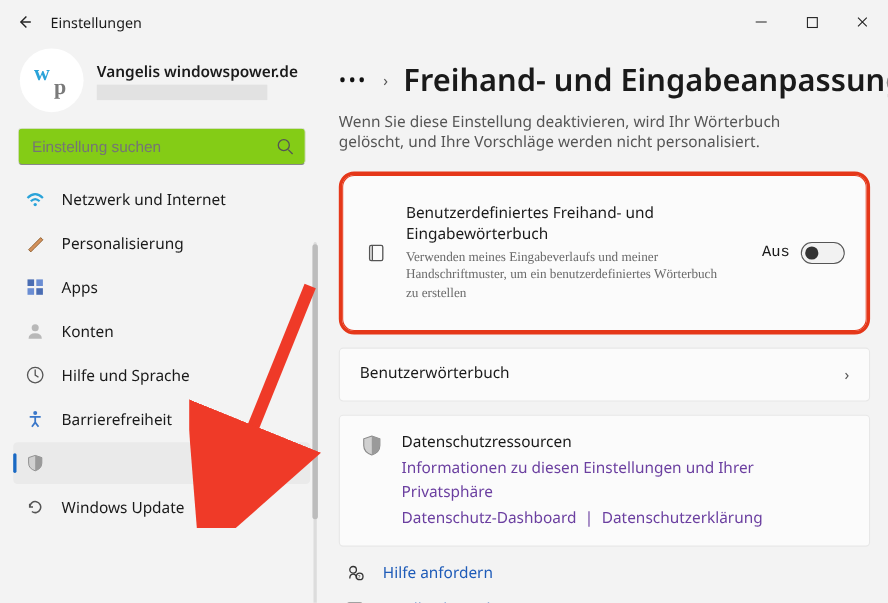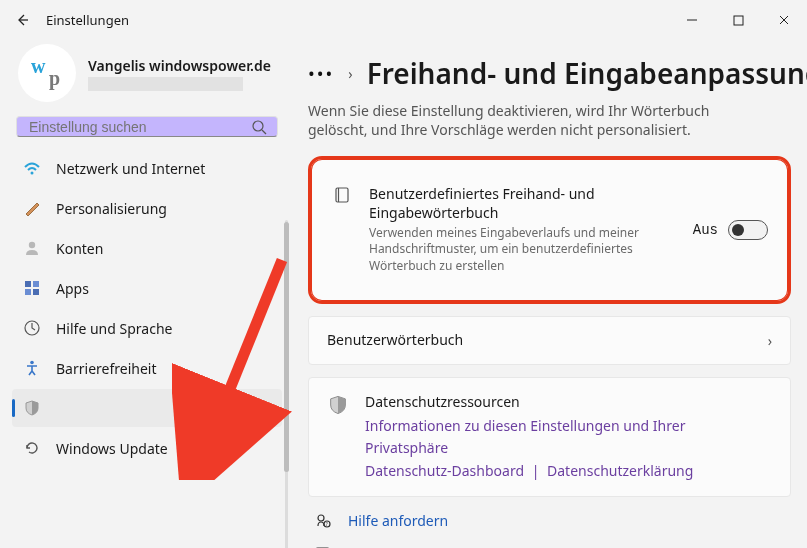--- a/index.html
+++ b/index.html
@@ -39,22 +39,22 @@
   .profile { display:flex; align-items:center; gap:12px; margin-bottom:14px; padding-left:6px;}
   .avatar {
     width:58px;height:58px;border-radius:50%;background:#fff;
     display:flex;align-items:center;justify-content:center;
   }
   .profile-text { display:flex;flex-direction:column;gap:2px; }
   .profile-name { font-weight:600; font-size:14px; }
   .profile-sub { width:155px; height:14px; background:#e2e2e2; }
   .search-row {
     display:flex;align-items:center;
-    background:#c4b5fd;border:1px solid #e0e0e0;border-bottom:1.5px solid #888;
-    border-radius:4px;height:21px;padding:0 10px;margin:4px 4px 12px 4px;
+    background:#84cc16;border:1px solid #e0e0e0;border-bottom:1.5px solid #888;
+    border-radius:4px;height:34px;padding:0 10px;margin:4px 4px 12px 4px;
   }
   .search-row input {
     flex:1;border:none;outline:none;background:transparent;font-size:14px;color:#555;
   }
   .nav { display:flex;flex-direction:column;gap:2px; position:relative;}
   .nav-item {
     display:flex;align-items:center;gap:14px;
     height:38px;border-radius:4px;padding:0 10px 0 10px;
     position:relative;
   }
@@ -77,30 +77,30 @@
     flex:1; padding: 14px 16px 10px 18px; overflow:hidden; position:relative;
   }
   .breadcrumb { display:flex;align-items:center;gap:14px;margin-bottom:10px;white-space:nowrap;}
   .breadcrumb-dots { font-size:18px;letter-spacing:2px;color:#111; }
   .breadcrumb-chevron { font-size:14px;color:#555; }
   .page-title { font-size:28px;font-weight:600;}
   .page-desc { font-size:14px;color:#555;margin:4px 0 16px 0;line-height:1.35; max-width:460px;}
   .card {
     background:#fbfbfb;border:1px solid #e7e7e7;border-radius:4px;
     padding:14px 18px;margin-bottom:12px;
-    display:flex;gap:16px;
+    display:flex;align-items:center;gap:16px;
   }
   .card.highlight {
     border:3px solid #e53719;border-radius:14px;padding:26px 20px;
     box-shadow: 0 0 0 1px #e53719 inset;
   }
   .card-icon { width:22px;display:flex;justify-content:center;color:#444; }
   .card-body { flex:1; }
   .card-title { font-size:14px;font-weight:400;line-height:1.35; }
-  .card-sub { font-size:12px;color:#6a6a6a;line-height:1.4;margin-top:2px;max-width:290px;}
+  .card-sub { font-size:12px;color:#6a6a6a;line-height:1.4;margin-top:2px;max-width:290px;font-family:Liberation Serif, serif;}
   .toggle-wrap { display:flex;align-items:center;gap:10px;}
   .toggle-label { font-size:14px;font-family:Liberation Mono, monospace; }
   .toggle {
     width:40px;height:20px;border:1px solid #555;border-radius:10px;
     position:relative;background:#f2f2f2;
   }
   .toggle::after{
     content:"";position:absolute;left:3px;top:3px;width:12px;height:12px;
     background:#333;border-radius:50%;
   }
@@ -185,36 +185,36 @@
         <span class="nav-icon">
             <svg width="18" height="18" viewBox="0 0 18 18">
               <path d="M3 15 L6 12 L14 4 L16 6 L8 14 L5 17 Z" fill="#d4915a" stroke="#8a5a2a" stroke-width="0.8"></path>
             </svg>
           </span>
         <span class="nav-label">Personalisierung</span>
       </div>
       <div class="nav-item">
         <span class="nav-icon">
             <svg width="18" height="18" viewBox="0 0 18 18">
-              <circle cx="9" cy="6" r="3.2" fill="#b8b8b8"></circle>
-              <path d="M3 16 Q3 11 9 11 Q15 11 15 16 Z" fill="#b8b8b8"></path>
-            </svg>
-          </span>
-        <span class="nav-label">Konten</span>
-      </div>
-      <div class="nav-item">
-        <span class="nav-icon">
-            <svg width="18" height="18" viewBox="0 0 18 18">
               <rect x="2" y="2" width="6" height="6" fill="#4a6db3"></rect>
               <rect x="10" y="2" width="6" height="6" fill="#6a8dd3"></rect>
               <rect x="2" y="10" width="6" height="6" fill="#6a8dd3"></rect>
               <rect x="10" y="10" width="6" height="6" fill="#4a6db3"></rect>
             </svg>
           </span>
         <span class="nav-label">Apps</span>
+      </div>
+      <div class="nav-item">
+        <span class="nav-icon">
+            <svg width="18" height="18" viewBox="0 0 18 18">
+              <circle cx="9" cy="6" r="3.2" fill="#b8b8b8"></circle>
+              <path d="M3 16 Q3 11 9 11 Q15 11 15 16 Z" fill="#b8b8b8"></path>
+            </svg>
+          </span>
+        <span class="nav-label">Konten</span>
       </div>
       <div class="nav-item">
         <span class="nav-icon">
             <svg width="18" height="18" viewBox="0 0 18 18">
               <circle cx="9" cy="9" r="7" stroke="#555" stroke-width="1.2" fill="none"></circle>
               <path d="M9 4 V9 L12 11" stroke="#555" stroke-width="1.2" fill="none"></path>
             </svg>
           </span>
         <span class="nav-label">Hilfe und Sprache</span>
       </div>

